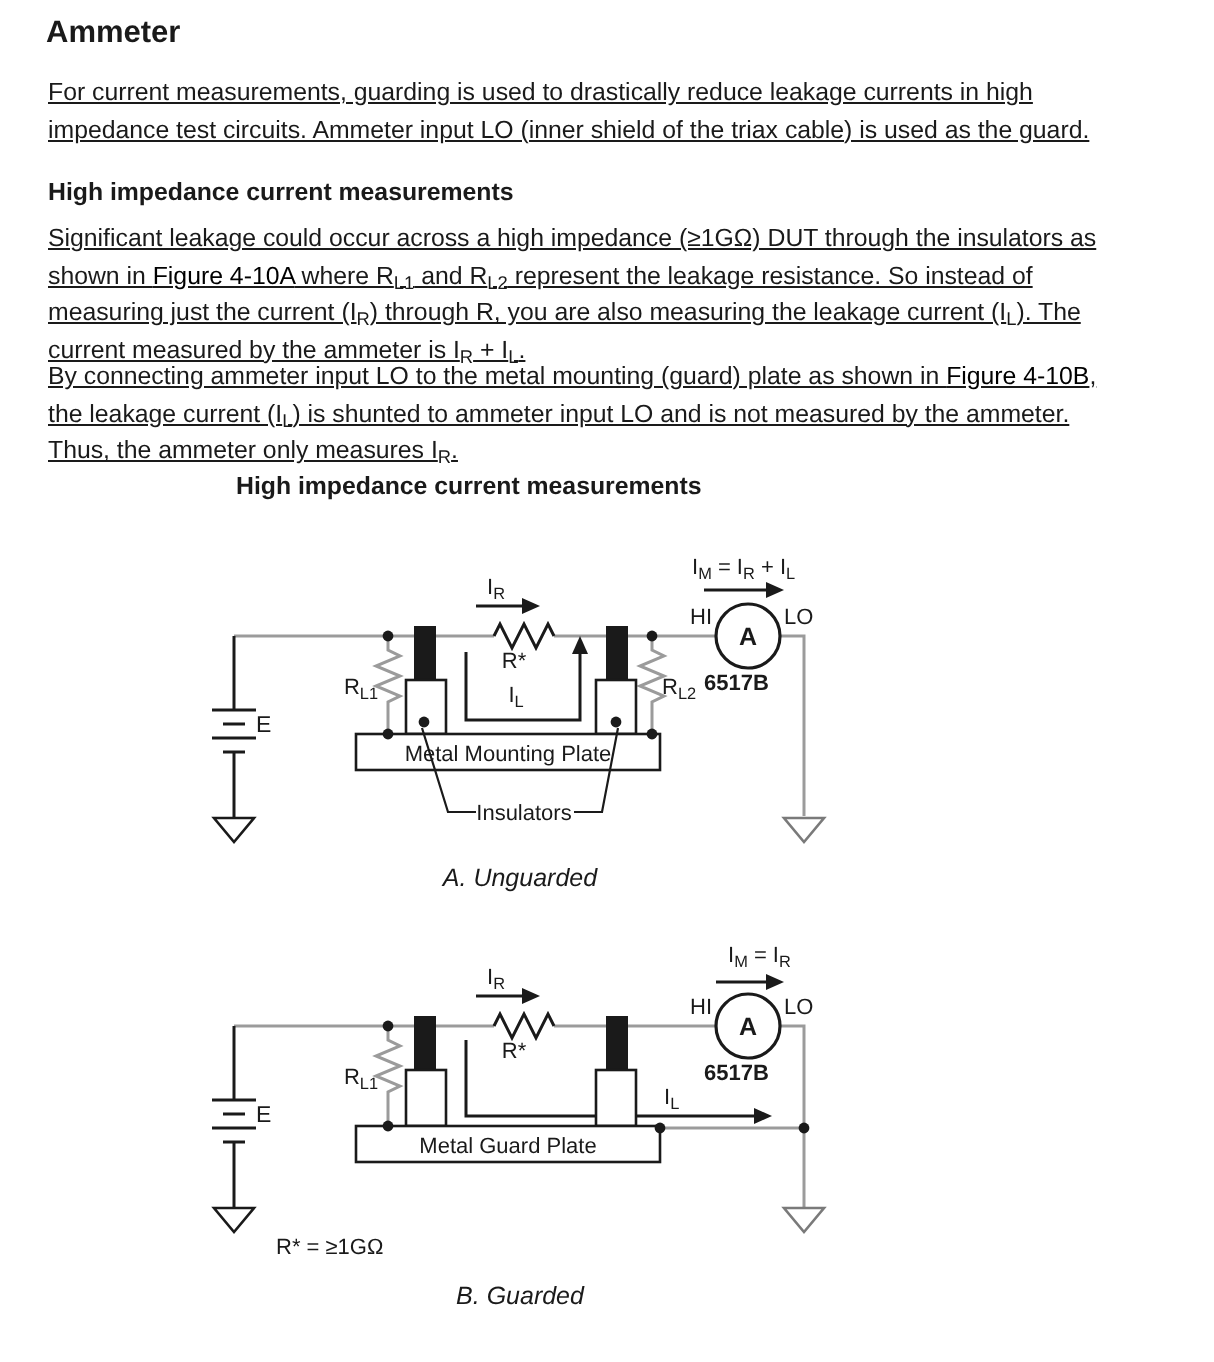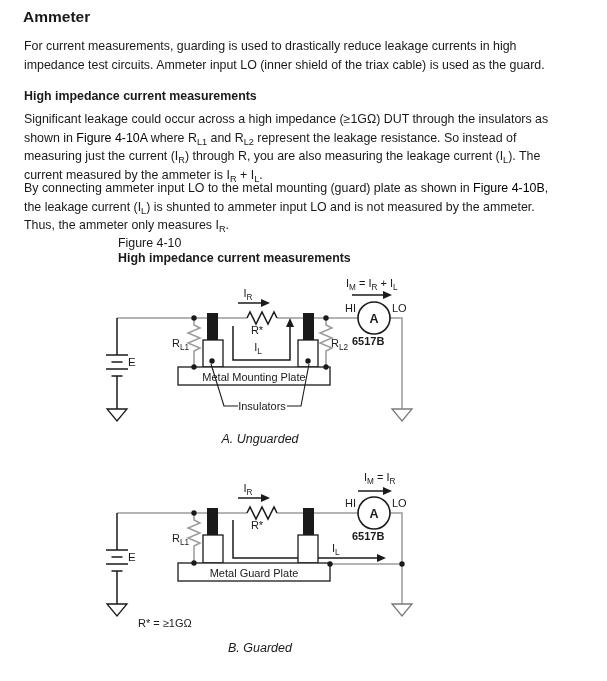--- a/index.html
+++ b/index.html
@@ -1,20 +1,20 @@
 <!DOCTYPE html>
 <html><head>
 <meta charset="utf-8">
 <style>
   html,body{margin:0;padding:0;background:#ffffff;}
   .page{position:relative;width:607px;height:681px;background:#fff;overflow:hidden;
         font-family:"Liberation Sans", sans-serif;color:#1a1a1a;}
   .abs{position:absolute;}
   .title{left:23px;top:8px;font-size:15.5px;font-weight:bold;}
-  .para{left:24px;top:0;width:575px;font-size:12.4px;line-height:18.6px;}
+  .para{left:24px;top:0;width:575px;font-size:12.4px;line-height:18.6px;text-decoration:underline;}
   .h2{left:24px;top:89px;font-size:12.4px;font-weight:bold;}
   .rich sub{font-size:9.2px;line-height:0;vertical-align:-2.5px;}
   .link{color:#000000;cursor:pointer;}
   .figcap{left:118px;top:236px;font-size:12.4px;line-height:14.8px;}
   .figcap .b{font-weight:bold;}
   svg{position:absolute;left:0;overflow:visible;}
   svg text{font-family:"Liberation Sans", sans-serif;fill:#1a1a1a;font-size:11px;}
   .wire{stroke:#9b9b9b;stroke-width:1.5;fill:none;}
   .blk{stroke:#1a1a1a;stroke-width:1.5;fill:none;}
   .thin{stroke:#1a1a1a;stroke-width:1.1;fill:none;}
@@ -40,21 +40,20 @@
 
   <div class="abs para rich" style="top:37px">For current measurements, guarding is used to drastically reduce leakage currents in high<br>impedance test circuits. Ammeter input LO (inner shield of the triax cable) is used as the guard.</div>
 
   <div class="abs h2">High impedance current measurements</div>
 
   <div class="abs para rich" style="top:110px">Significant leakage could occur across a high impedance (≥1GΩ) DUT through the insulators as<br>shown in <span class="link">Figure 4-10A</span> where R<sub>L1</sub> and R<sub>L2</sub> represent the leakage resistance. So instead of<br>measuring just the current (I<sub>R</sub>) through R, you are also measuring the leakage current (I<sub>L</sub>). The<br>current measured by the ammeter is I<sub>R</sub> + I<sub>L</sub>.</div>
 
   <div class="abs para rich" style="top:179px">By connecting ammeter input LO to the metal mounting (guard) plate as shown in <span class="link">Figure 4-10B</span>,<br>the leakage current (I<sub>L</sub>) is shunted to ammeter input LO and is not measured by the ammeter.<br>Thus, the ammeter only measures I<sub>R</sub>.</div>
 
   <div class="abs figcap">
-    <div>Figure 4-10</div>
     <div class="b">High impedance current measurements</div>
   </div>
 
   <svg style="top:268px" width="607" height="186" viewBox="0 268 607 186">
 
     <path class="wire" d="M117,318 H247"></path>
     <path class="wire" d="M277,318 H358"></path>
     <path class="wire" d="M390,318 H402 V408"></path>
     <path class="wire" d="M194,318 V325 l6,3 l-12,5 l12,5 l-12,5 l12,5 l-6,3 V367"></path>
     <path class="wire" d="M326,318 V325 l6,3 l-12,5 l12,5 l-12,5 l12,5 l-6,3 V367"></path>

